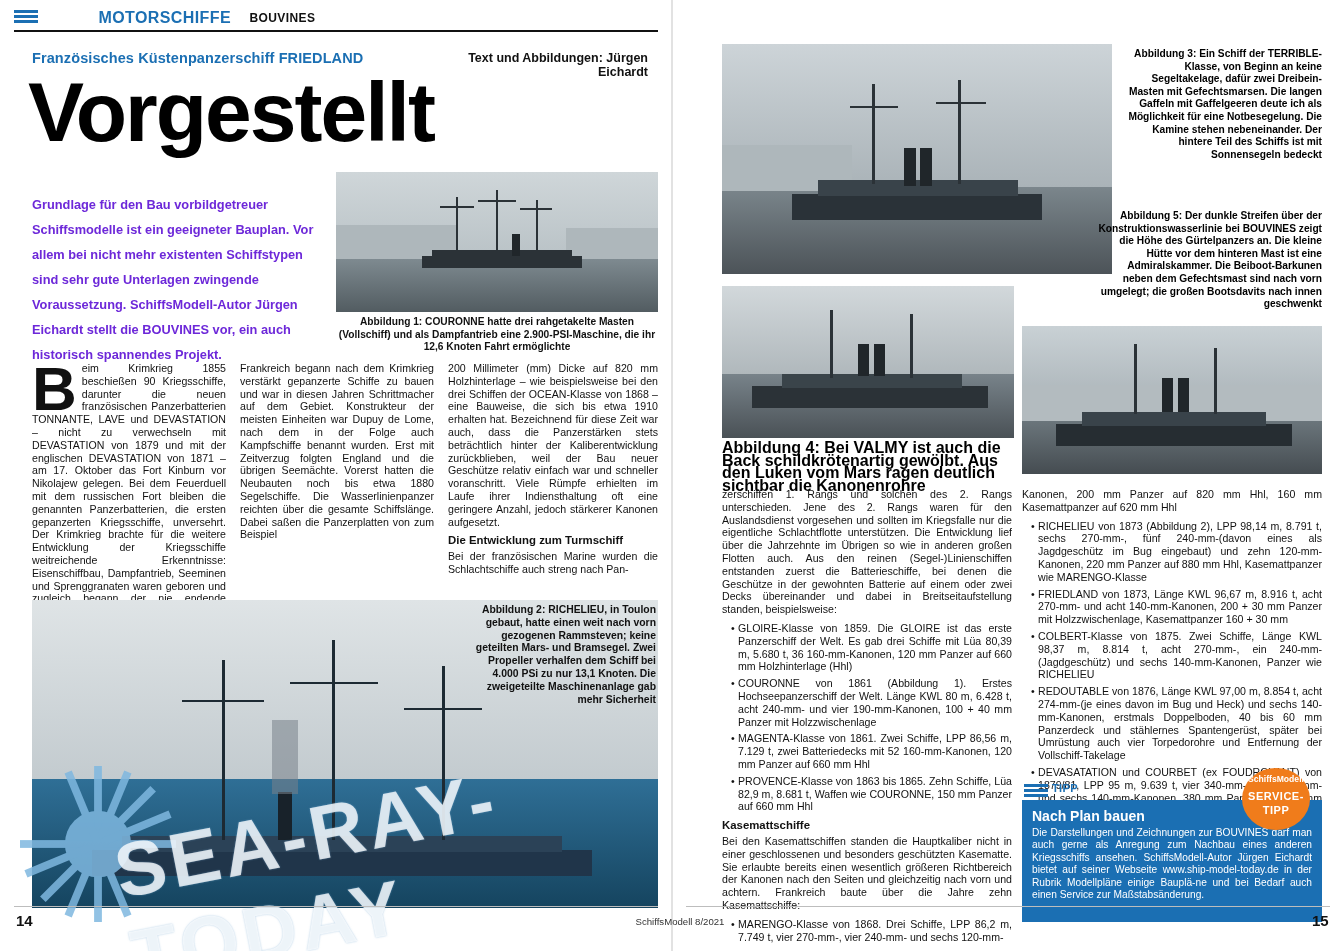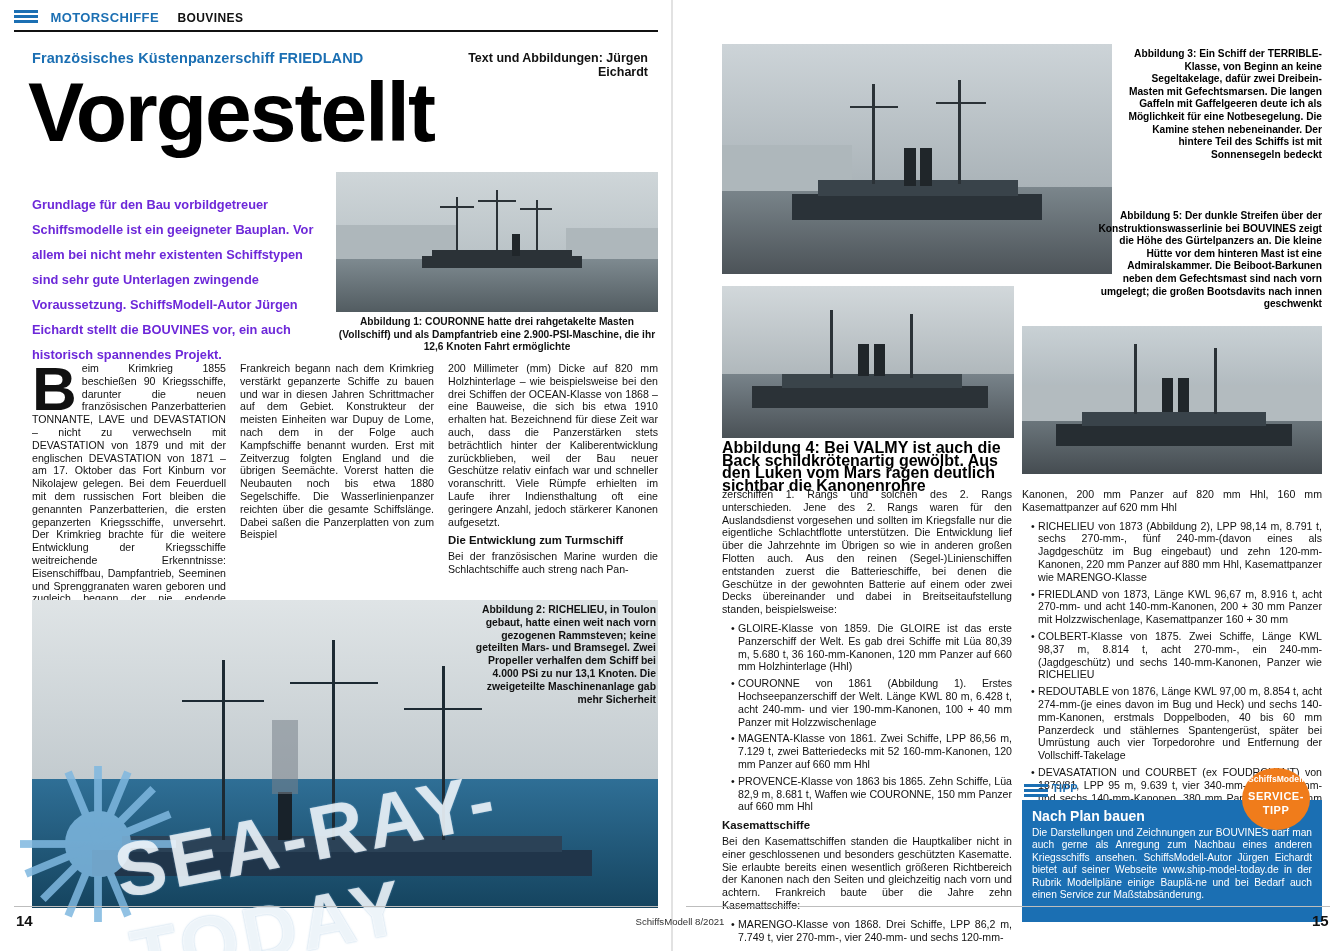--- a/index.html
+++ b/index.html
@@ -13,21 +13,21 @@
   }
   .page{position:absolute;top:0;left:0;width:1344px;height:951px;}
   .left-page{position:absolute;left:0;top:0;width:672px;height:951px;background:#fff;}
   .right-page{position:absolute;left:672px;top:0;width:672px;height:951px;background:#fff;}
   .gutter{position:absolute;left:671px;top:0;width:2px;height:951px;background:#e2e2e2;}
 
   
   .runhead{position:absolute;left:14px;top:8px;width:644px;height:22px;}
   .runhead .bars{display:inline-block;vertical-align:middle;margin-right:8px;}
   .bar{display:block;width:24px;height:3px;background:#1b6fb3;margin-bottom:2px;}
-  .runhead .cat{display:inline-block;vertical-align:middle;color:#1b6fb3;font-size:13px;font-weight:bold;letter-spacing:.4px;}
+  .runhead .cat{display:inline-block;vertical-align:middle;color:#1b6fb3;font-size:16px;font-weight:bold;letter-spacing:.4px;margin-left:48px;}
   .runhead .shipname{display:inline-block;vertical-align:middle;color:#111;font-size:12px;font-weight:bold;letter-spacing:.4px;margin-left:14px;}
   .runhead-rule{position:absolute;left:14px;top:30px;width:644px;height:2px;background:#111;}
 
   
   .kicker{position:absolute;left:32px;top:50px;font-size:14.5px;font-weight:bold;color:#1b6fb3;letter-spacing:.1px;}
   .byline{position:absolute;left:420px;top:51px;width:228px;text-align:right;font-size:12.5px;font-weight:bold;color:#111;}
   .bigtitle{position:absolute;left:28px;top:70px;font-size:84px;line-height:84px;font-weight:bold;letter-spacing:-2px;color:#000;}
 
   .lede{position:absolute;left:32px;top:192px;width:290px;font-size:12.8px;line-height:25px;color:#6d28d9;font-weight:bold;}
 

